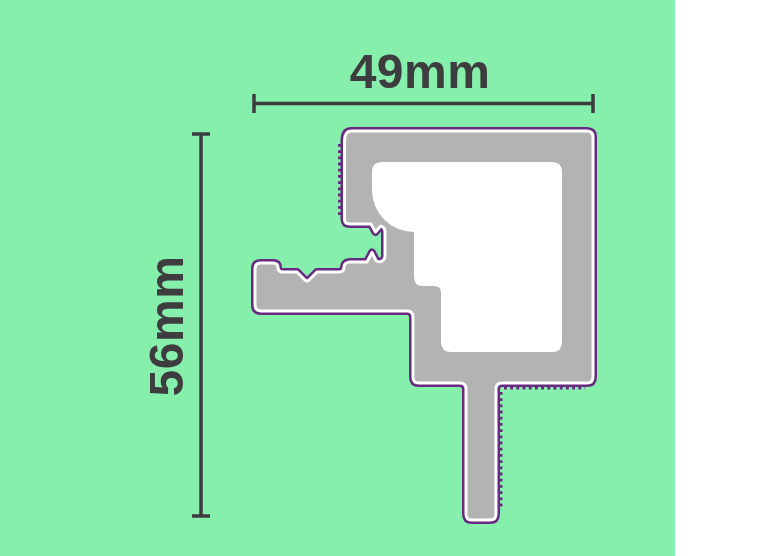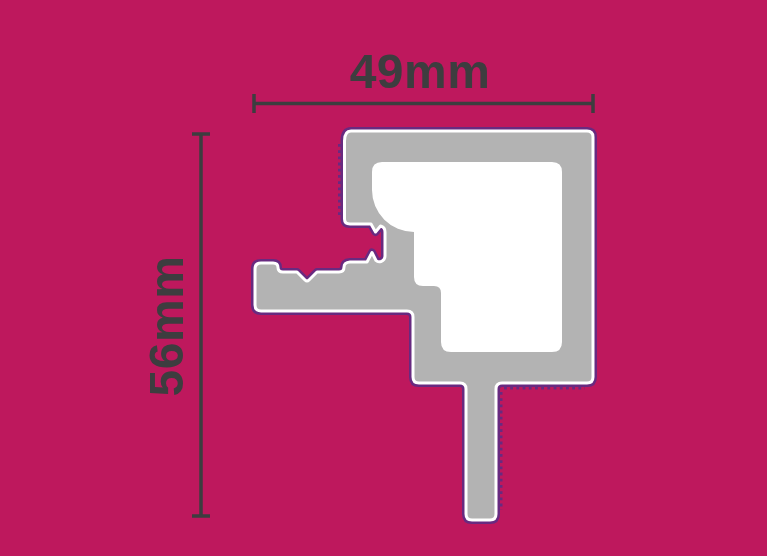--- a/index.html
+++ b/index.html
@@ -2,23 +2,23 @@
 <html style="--fill: #b3b3b3; --purple: #682a80; --dim: #3d3d3f;"><head>
 <meta charset="utf-8">
 <style>
   html, body {
     margin: 0;
     padding: 0;
     background: #ffffff;
   }
   .stage {
     position: relative;
-    width: 767px;
+    width: 675px;
     height: 556px;
-    background: #be185d;
+    background: #86efac;
     overflow: hidden;
     font-family: "Liberation Sans", sans-serif;
   }
   .stage svg { display: block; }
 
   
   .dim-stroke {
     stroke: var(--dim, #3d3d3f);
     stroke-width: 3.5;
     fill: none;

